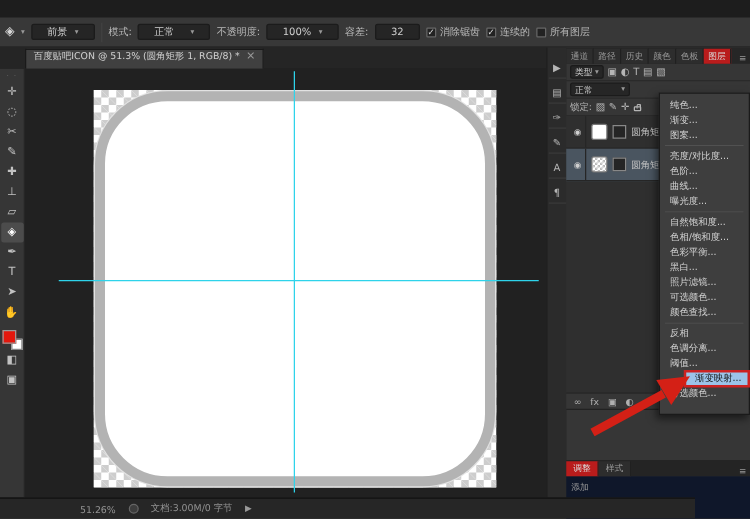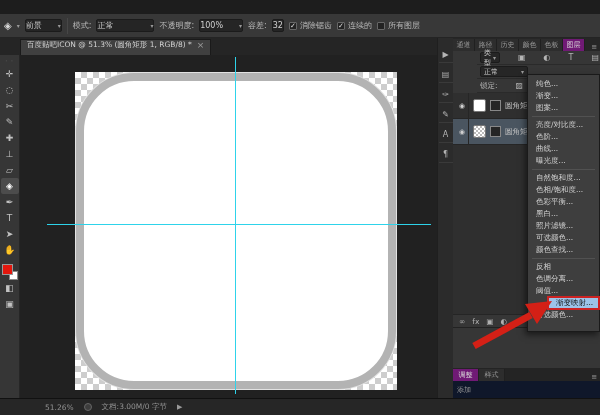--- a/index.html
+++ b/index.html
@@ -14,21 +14,21 @@
     background:#1c1c1c; display:flex; align-items:center; gap:0; }
   .ps-logo { width:17px; height:12px; margin:0 6px 0 2px; background:#0d3d61;
     color:#7ec3f2; font-size:8px; font-weight:bold; display:flex; align-items:center;
     justify-content:center; border:1px solid #2f6fa0; border-radius:1px; }
   .menubar .mitem { padding:0 6px; font-size:8px; color:#c6c6c6; cursor:default; }
   
   .optionsbar { position:absolute; left:0; top:14px; width:600px; height:24px;
     background:#383838; border-bottom:1px solid #242424; display:flex;
     align-items:center; gap:5px; font-size:8px; color:#b9b9b9; padding-left:4px; }
   .opt-box { background:#252525; border:1px solid #1b1b1b; border-radius:2px;
-    height:13px; display:inline-flex; align-items:center; padding:0 0; gap:16px; color:#cfcfcf; }
+    height:13px; display:inline-flex; align-items:center; padding:0 12px; gap:6px; color:#cfcfcf; }
   .opt-caret { font-size:6px; color:#999; }
   .opt-sep { width:1px; height:16px; background:#2b2b2b; border-right:1px solid #474747; }
   .chk { display:inline-flex; align-items:center; gap:3px; }
   .chk .box { width:8px; height:8px; background:#222; border:1px solid #666;
     border-radius:1px; font-size:7px; line-height:7px; color:#ddd; text-align:center; }
   .tool-ic { font-size:10px; color:#d8d8d8; }
   
   .tabbar { position:absolute; left:0; top:38px; width:437px; height:17px; background:#252525; }
   .doctab { position:absolute; left:20px; top:1px; height:16px; background:#404040;
     border:1px solid #1a1a1a; border-bottom:none; display:flex; align-items:flex-start;
@@ -64,24 +64,24 @@
   .pstrip { position:absolute; left:437px; top:38px; width:16px; height:360px;
     background:#2b2b2b; border-left:1px solid #1f1f1f; display:flex;
     flex-direction:column; align-items:center; padding-top:12px; gap:7px; }
   .pstrip .sic { color:#b5b5b5; font-size:8px; width:14px; text-align:center;
     border-bottom:1px solid #3a3a3a; padding-bottom:3px; }
   
   .rpanel { position:absolute; left:453px; top:38px; width:147px; height:360px; background:#363636; }
   .ptabs { display:flex; height:13px; background:#262626; align-items:flex-end; }
   .ptab { flex:0 0 22px; height:12px; font-size:7px; color:#9a9a9a; text-align:center;
     line-height:12px; background:#2d2d2d; border-right:1px solid #202020; overflow:hidden; }
-  .ptab.active { background:#701a75; color:#d8d8d8; }
+  .ptab.active { background:#b91c1c; color:#d8d8d8; }
   .ptab-menu { margin-left:auto; color:#9a9a9a; font-size:7px; padding:0 3px; }
-  .prow { display:flex; align-items:center; height:14px; padding:0 3px; gap:18px;
-    border-bottom:1px solid #2a2a2a; font-size:7.5px; color:#b5b5b5;margin-left:24px; }
+  .prow { display:flex; align-items:center; height:14px; padding:0 3px; gap:3px;
+    border-bottom:1px solid #2a2a2a; font-size:7.5px; color:#b5b5b5; }
   .mini-box { background:#262626; border:1px solid #1b1b1b; border-radius:2px;
     height:11px; display:inline-flex; align-items:center; padding:0 3px; gap:2px;
     font-size:7px; color:#ccc; }
   .fic { font-size:8px; color:#b5b5b5; }
   .lock-glyph { position:relative; width:6px; height:4px; border:1px solid #b5b5b5;
     border-radius:1px; margin-top:3px; }
   .lock-glyph:before { content:""; position:absolute; top:-3px; left:1px; width:2px;
     height:3px; border:1px solid #b5b5b5; border-bottom:none; border-radius:2px 2px 0 0; }
   .layers { background:#2f2f2f; height:222px; border-bottom:1px solid #252525; }
   .lrow { display:flex; align-items:center; height:26px; gap:4px; padding:0 3px;
@@ -106,23 +106,23 @@
     background:#3e3e3e; border:1px solid #1a1a1a; box-shadow:-2px 3px 6px rgba(0,0,0,.5);
     z-index:10; padding:3px 0; }
   .dm-item { height:12px; line-height:12px; padding-left:8px; font-size:7.5px;
     color:#d2d2d2; white-space:nowrap; overflow:hidden; }
   .dm-sep { height:1px; margin:2px 4px; background:#2a2a2a; border-bottom:1px solid #515151; }
   .dm-item.hl { background:#9cc3e8; color:#141414; outline:2px solid #cc2222;
     outline-offset:-1px;margin-left:20px; }
   
   .arrow-svg { position:absolute; left:460px; top:282px; width:110px; height:78px; z-index:12; pointer-events:none; }
   
-  .statusbar { position:absolute; left:0; top:398px; width:600px; height:17px;
+  .statusbar { position:absolute; left:0; top:398px; width:556px; height:17px;
     background:#262626; border-top:1px solid #111; display:flex; align-items:center;
-    gap:10px; font-size:7.5px; color:#929292; padding-left:45px; }
+    gap:10px; font-size:7.5px; color:#929292; padding-left:64px; }
   .status-circle { width:8px; height:8px; border-radius:50%; background:#3d3d3d; border:1px solid #666; }
   .status-expand { color:#9a9a9a; font-size:7px; }
 </style>
 </head>
 <body>
 
 <div id="stage">
 
 
   <div class="optionsbar">

